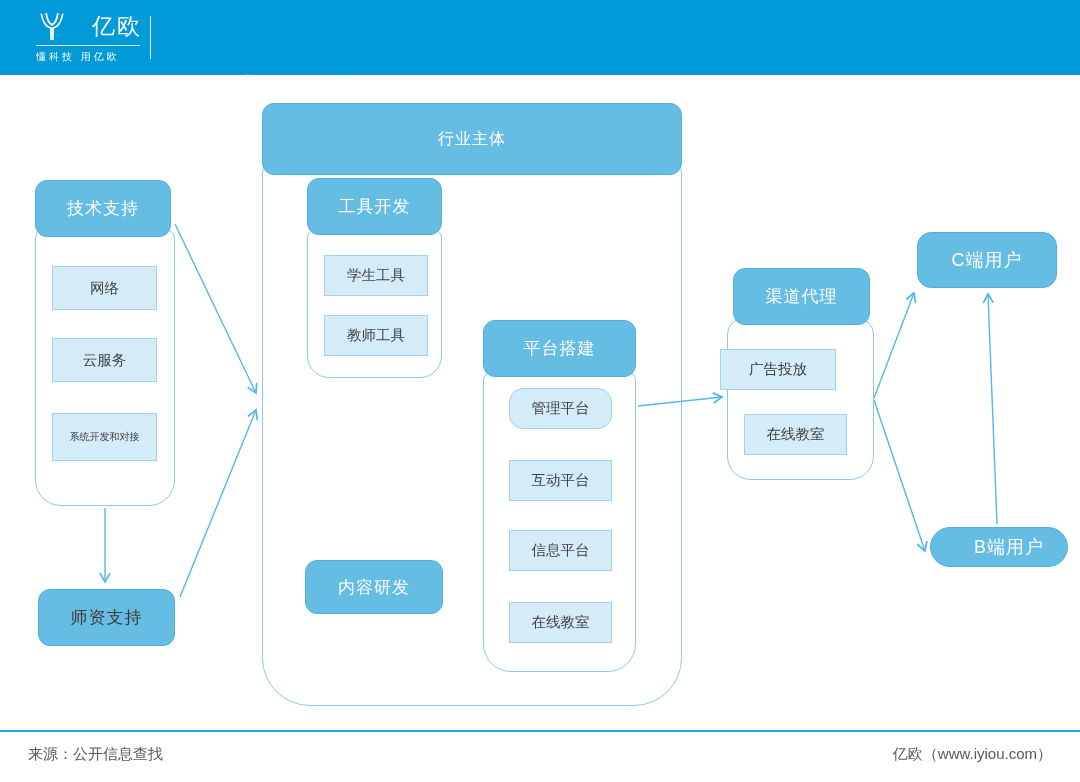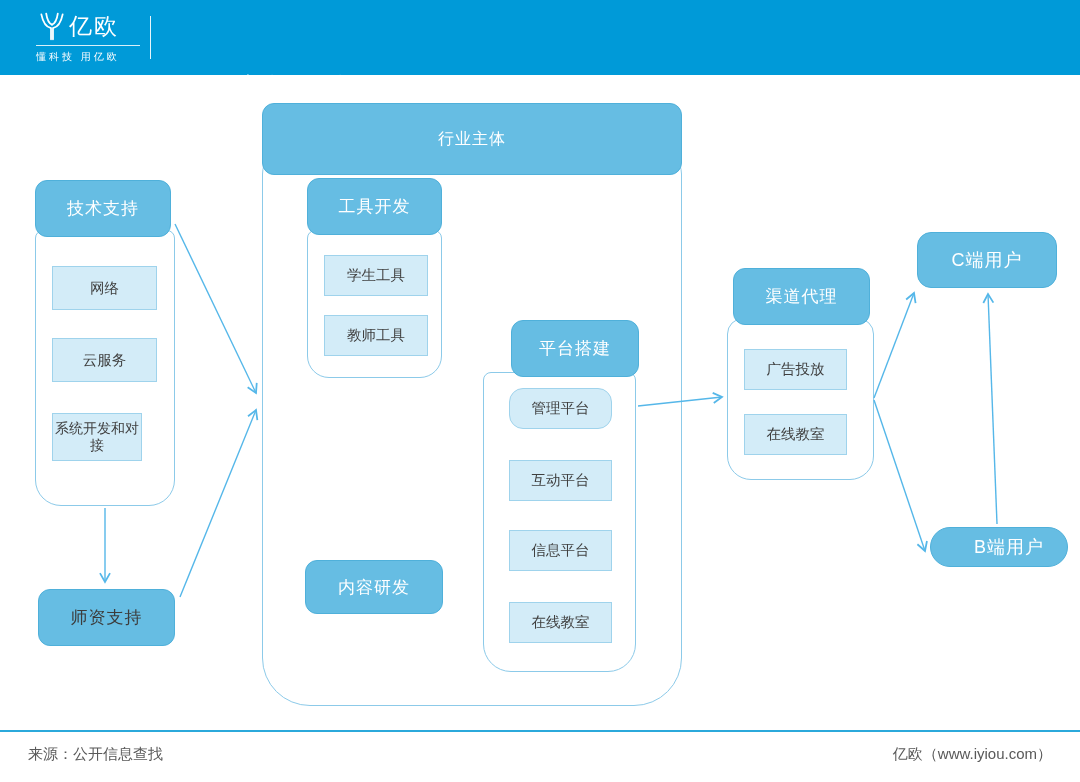--- a/index.html
+++ b/index.html
@@ -20,21 +20,21 @@
     font-family:"Liberation Sans","DejaVu Sans",sans-serif;
     background:#ffffff;
     overflow:hidden;
   }
   
   .header{
     position:absolute;left:0;top:0;width:1080px;height:75px;
     background:var(--header-blue);
   }
   .logo-wrap{position:absolute;left:36px;top:10px;width:110px;}
-  .logo-row{display:flex;align-items:center;gap:1px;}
+  .logo-row{display:flex;align-items:center;gap:24px;}
   .logo-icon{width:32px;height:32px;}
   .logo-text{color:#fff;font-size:23px;font-weight:400;letter-spacing:2px;}
   .logo-rule{margin-top:3px;width:104px;height:1px;background:rgba(255,255,255,.85);}
   .logo-tagline{margin-top:4px;color:#fff;font-size:10px;letter-spacing:3px;white-space:nowrap;}
   .header-divider{position:absolute;left:150px;top:16px;width:1px;height:43px;background:rgba(255,255,255,.9);}
   .header-title{
     position:absolute;left:170px;top:0;height:75px;display:flex;align-items:center;
     color:#fff;font-size:21px;font-weight:bold;letter-spacing:2px;margin-top:48px;
   }
   
@@ -87,44 +87,44 @@
     <div class="logo-tagline">懂科技 用亿欧</div>
   </div>
   <div class="header-divider"></div>
   <div class="header-title">线上教育产业图谱</div>
 </div>
 
 <div class="node container-box" style="left:35px;top:230px;width:140px;height:276px;border-radius:8px 8px 26px 26px;"></div>
 <div class="node blue-box" style="left:35px;top:180px;width:136px;height:57px;">技术支持</div>
 <div class="node item-box" style="left:52px;top:266px;width:105px;height:44px;">网络</div>
 <div class="node item-box" style="left:52px;top:338px;width:105px;height:44px;">云服务</div>
-<div class="node item-box" style="left:52px;top:413px;width:90px;height:48px;font-size:14px;padding:2px 0;">系统开发和对接</div>
+<div class="node item-box" style="left:52px;top:413px;width:105px;height:48px;font-size:10px;padding:2px 0;">系统开发和对接</div>
 
 <div class="node blue-box" style="left:38px;top:589px;width:137px;height:57px;color:var(--dark-text);">师资支持</div>
 
 <div class="node container-box" style="left:262px;top:150px;width:420px;height:556px;border-radius:24px 24px 48px 48px;"></div>
 <div class="node blue-box" style="left:262px;top:103px;width:420px;height:72px;font-size:16px;">行业主体</div>
 
 <div class="node container-box" style="left:307px;top:230px;width:135px;height:148px;border-radius:8px 8px 22px 22px;"></div>
 <div class="node blue-box" style="left:307px;top:178px;width:135px;height:57px;">工具开发</div>
 <div class="node item-box" style="left:324px;top:255px;width:104px;height:41px;">学生工具</div>
 <div class="node item-box" style="left:324px;top:315px;width:104px;height:41px;">教师工具</div>
 
 <div class="node container-box" style="left:483px;top:372px;width:153px;height:300px;border-radius:8px 8px 28px 28px;"></div>
-<div class="node blue-box" style="left:483px;top:320px;width:128px;height:57px;margin-left:28px;">平台搭建</div>
+<div class="node blue-box" style="left:483px;top:320px;width:153px;height:57px;">平台搭建</div>
 <div class="node item-box" style="left:509px;top:388px;width:103px;height:41px;border-radius:14px;">管理平台</div>
 <div class="node item-box" style="left:509px;top:460px;width:103px;height:41px;">互动平台</div>
 <div class="node item-box" style="left:509px;top:530px;width:103px;height:41px;">信息平台</div>
 <div class="node item-box" style="left:509px;top:602px;width:103px;height:41px;">在线教室</div>
 
 <div class="node blue-box" style="left:305px;top:560px;width:138px;height:54px;">内容研发</div>
 
 <div class="node container-box" style="left:727px;top:318px;width:147px;height:162px;border-radius:16px 16px 24px 24px;"></div>
 <div class="node blue-box" style="left:733px;top:268px;width:137px;height:57px;">渠道代理</div>
-<div class="node item-box" style="left:744px;top:349px;width:103px;height:41px;">广告投放</div>
+<div class="node item-box" style="left:720px;top:349px;width:116px;height:41px;">广告投放</div>
 <div class="node item-box" style="left:744px;top:414px;width:103px;height:41px;">在线教室</div>
 
 <div class="node blue-box" style="left:917px;top:232px;width:140px;height:56px;border-radius:14px;font-size:18px;">C端用户</div>
 <div class="node blue-box" style="left:930px;top:527px;width:138px;height:40px;border-radius:22px;font-size:18px;padding-left:20px;">B端用户</div>
 
 <svg class="arrow-layer" viewBox="0 0 1080 782">
   <defs>
     <marker id="ah" viewBox="0 0 10 10" refX="8" refY="5" markerWidth="9" markerHeight="9" orient="auto-start-reverse">
       <path d="M1,1 L8,5 L1,9" fill="none" stroke="#55B7E9" stroke-width="1.4"></path>
     </marker>

